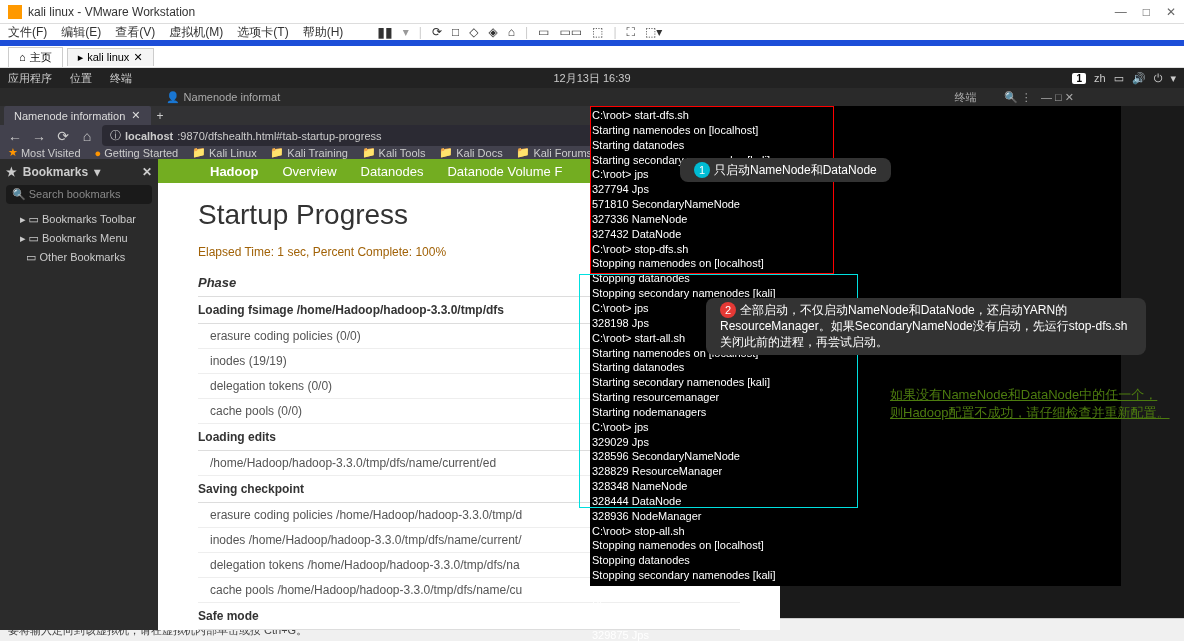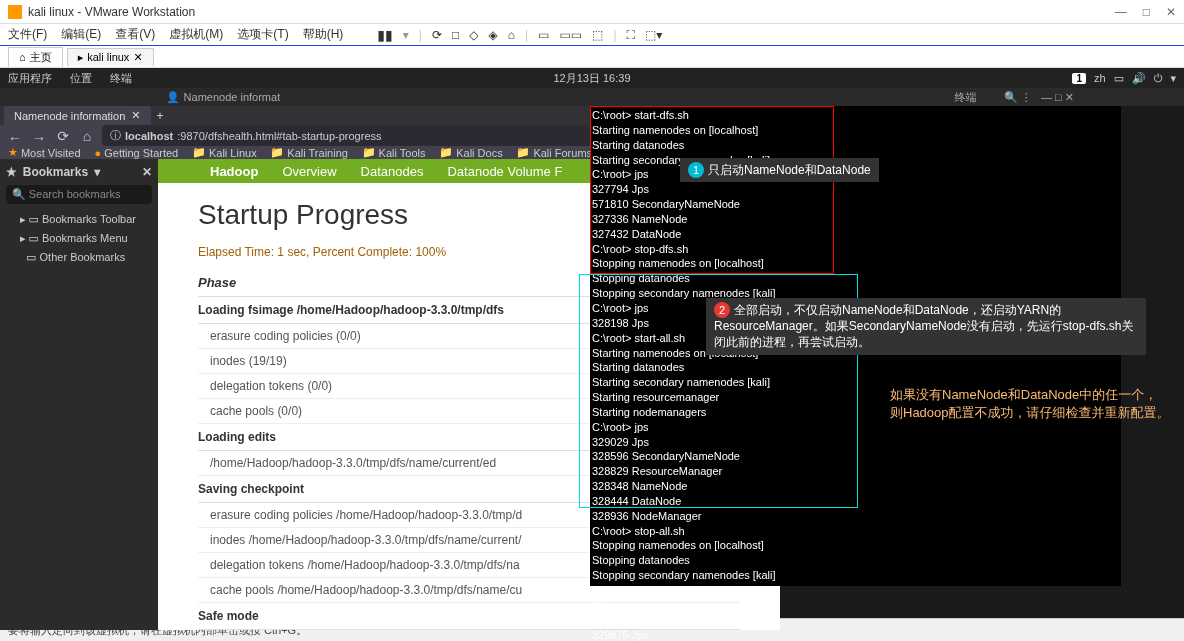--- a/index.html
+++ b/index.html
@@ -1,21 +1,21 @@
 <!DOCTYPE html>
 <html><head>
 <meta charset="utf-8">
 <style>
 * { margin: 0; padding: 0; box-sizing: border-box; font-family: -apple-system, "Segoe UI", sans-serif; }
 body { width: 1184px; height: 641px; background: #fff; font-size: 12px; overflow: hidden; }
 .titlebar { height: 24px; background: #fff; display: flex; align-items: center; padding: 0 8px; border-bottom: 1px solid #ddd; }
 .titlebar .icon-vm { width: 14px; height: 14px; background: #f90; margin-right: 6px; }
 .titlebar .title { font-size: 12px; color: #333; }
 .winctrl { margin-left: auto; display: flex; gap: 16px; color: #666; }
-.menubar { height: 22px; background: #fff; display: flex; align-items: center; padding: 0 8px; gap: 14px; font-size: 12px; border-bottom: 1px solid #1d4ed8; }
+.menubar { height: 22px; background: #fff; display: flex; align-items: center; padding: 0 8px; gap: 14px; font-size: 12px; border-bottom: 6px solid #1d4ed8; }
 .menubar span { color: #333; cursor: pointer; }
 .toolbar-icons { display: flex; gap: 10px; margin-left: 20px; color: #999; align-items: center; }
 .pause { color: #ff8000; font-size: 14px; }
 .tabs-row { height: 22px; background: #fff; display: flex; align-items: center; padding: 0 8px; gap: 4px; border-bottom: 1px solid #e0e0e0; }
 .tab { padding: 2px 10px; border: 1px solid #ccc; border-bottom: none; font-size: 11px; display: flex; align-items: center; gap: 4px; }
 .tab.active { background: #f5f5f5; }
 .vm-area { height: 550px; background: #1a1a1a; position: relative; }
 .kali-taskbar { height: 20px; background: #222; display: flex; align-items: center; color: #ccc; font-size: 11px; padding: 0 8px; }
 .kali-taskbar .tb-item { margin-right: 18px; }
 .kali-taskbar .tb-time { position: absolute; left: 50%; transform: translateX(-50%); }
@@ -43,23 +43,23 @@
 .page { padding: 16px 40px 0; }
 .page h1 { font-size: 28px; font-weight: normal; margin-bottom: 14px; }
 .elapsed { font-size: 12px; color: #a16207; margin-bottom: 10px; }
 .phase-head { font-weight: bold; padding: 6px 0; border-bottom: 1px solid #ddd; font-size: 13px; font-style: italic; }
 .section-h { font-weight: bold; padding: 6px 0; border-bottom: 1px solid #ddd; font-size: 12px; }
 .row { padding: 5px 0 5px 12px; border-bottom: 1px solid #eee; font-size: 12px; color: #555; }
 .terminal { position: absolute; left: 590px; top: 38px; width: 531px; height: 480px; background: #000; color: #fff; font-family: monospace; font-size: 11px; line-height: 1.35; }
 .term-body { padding: 2px; position: relative; }
 .redbox { position: absolute; border: 1.5px solid red; }
 .cyanbox { position: absolute; border: 1.5px solid #00e0e0; }
-.anno-bubble { position: absolute; background: #333; color: #fff; padding: 4px 8px; font-size: 12px; border-radius: 0; white-space: nowrap; font-family: sans-serif; }
+.anno-bubble { position: absolute; background: #333; color: #fff; padding: 4px 14px; font-size: 12px; border-radius: 8px; white-space: nowrap; font-family: sans-serif; }
 .anno-num { display: inline-block; width: 16px; height: 16px; border-radius: 50%; background: #00bcd4; color: #fff; text-align: center; line-height: 16px; font-size: 11px; margin-right: 4px; }
-.rednote { position: absolute; color: #fdba74; font-size: 13px; font-family: sans-serif; line-height: 1.4; }
+.rednote { position: absolute; color: #4d7c0f; font-size: 13px; font-family: sans-serif; line-height: 1.4; text-decoration: underline; }
 .statusbar { height: 23px; background: #f0f0f0; border-top: 1px solid #ccc; display: flex; align-items: center; padding: 0 8px; font-size: 11px; color: #444; }
 .num-badge { background: #fff; color: #000; padding: 0 4px; border-radius: 2px; font-weight: bold; font-size: 10px; }
 </style>
 </head>
 <body>
 
 <div class="titlebar">
   <div class="icon-vm"></div>
   <div class="title">kali linux - VMware Workstation</div>
   <div class="winctrl">

